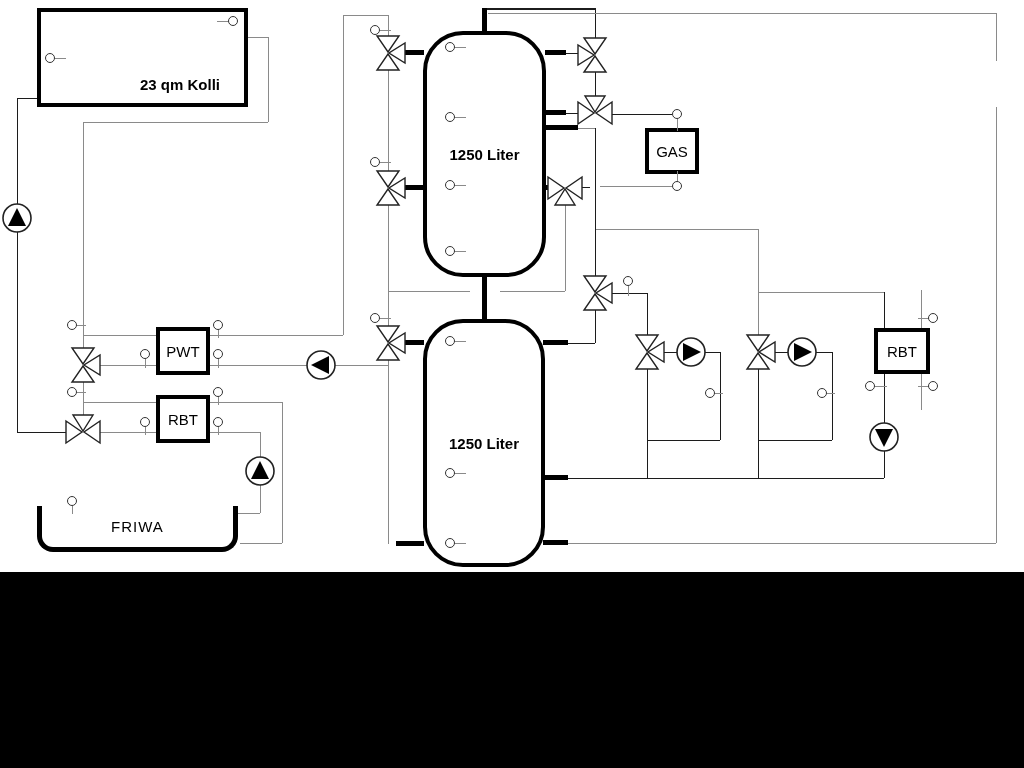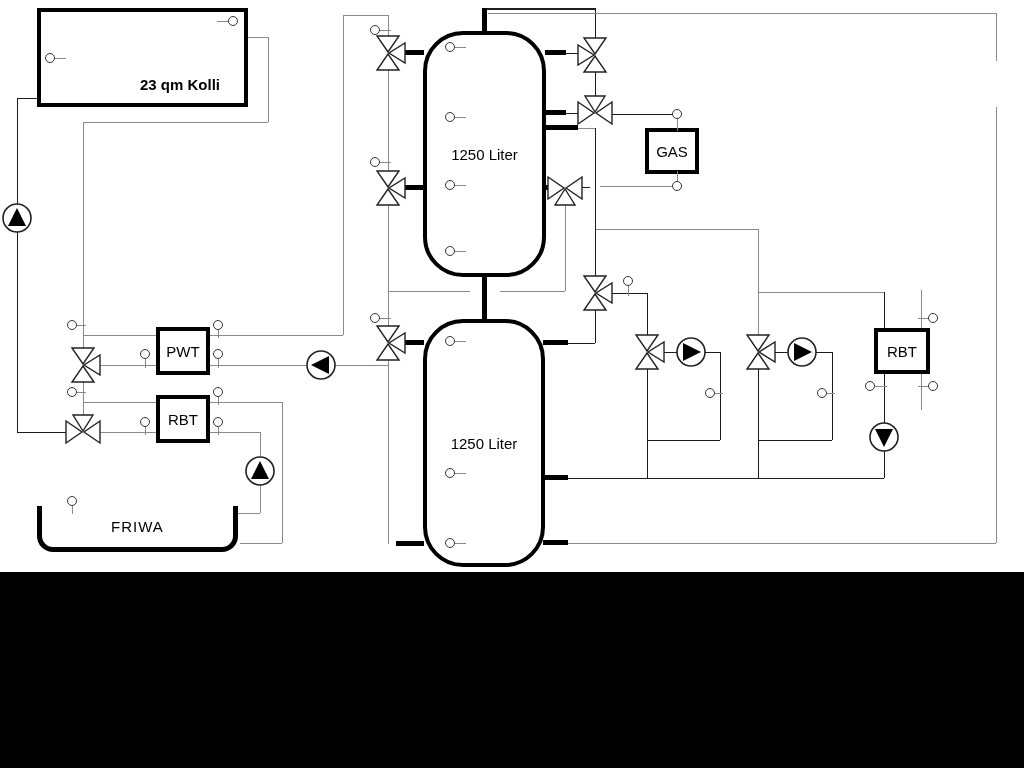--- a/index.html
+++ b/index.html
@@ -4,21 +4,21 @@
 <style>
   html,body{margin:0;padding:0;background:#000;}
   #canvas{position:relative;width:1024px;height:768px;background:#fff;overflow:hidden;
           font-family:"Liberation Sans",sans-serif;}
   #layer-lines,#layer-boxes,#layer-parts{position:absolute;left:0;top:0;width:100%;height:100%;}
   #layer-lines{z-index:1}#layer-boxes{z-index:2}#layer-parts{z-index:3}
   .ln,.stub{position:absolute;}
   .stub{background:#000;}
   .box{position:absolute;background:#fff;border:4px solid #000;box-sizing:border-box;
        display:flex;align-items:center;justify-content:center;font-size:15px;color:#000;}
-  .tank{border-width:4px;border-radius:40px;font-weight:normal;}
+  .tank{border-width:4px;border-radius:40px;font-weight:bold;}
   .collector{justify-content:flex-end;align-items:flex-end;font-weight:bold;}
   .collector .lbl{margin:0 24px 10px 0;}
   .pool{position:absolute;border-left:5px solid #000;border-right:5px solid #000;
         border-bottom:5px solid #000;border-radius:0 0 16px 16px;box-sizing:border-box;
         display:flex;align-items:center;justify-content:center;font-size:15px;letter-spacing:1px;}
   .bottombar{position:absolute;left:0;top:572px;width:1024px;height:196px;background:#000;z-index:4;}
   .scircle{position:absolute;width:10px;height:10px;border:1.5px solid #333;border-radius:50%;
            background:#fff;box-sizing:border-box;}
   svg{position:absolute;overflow:visible;}
 </style>

